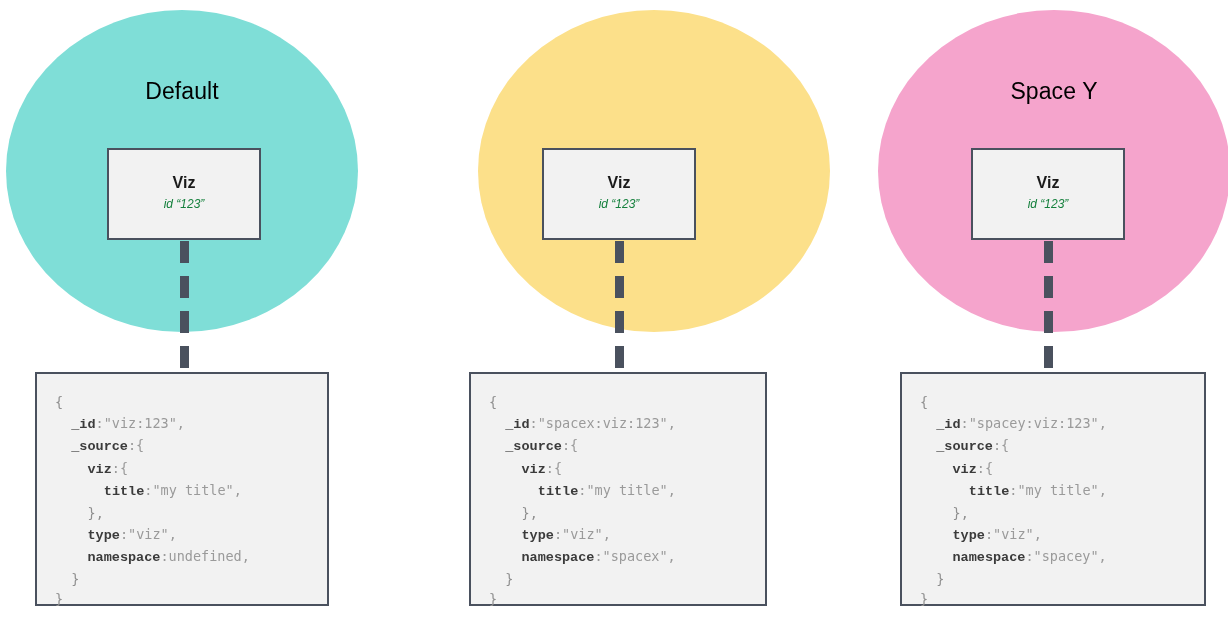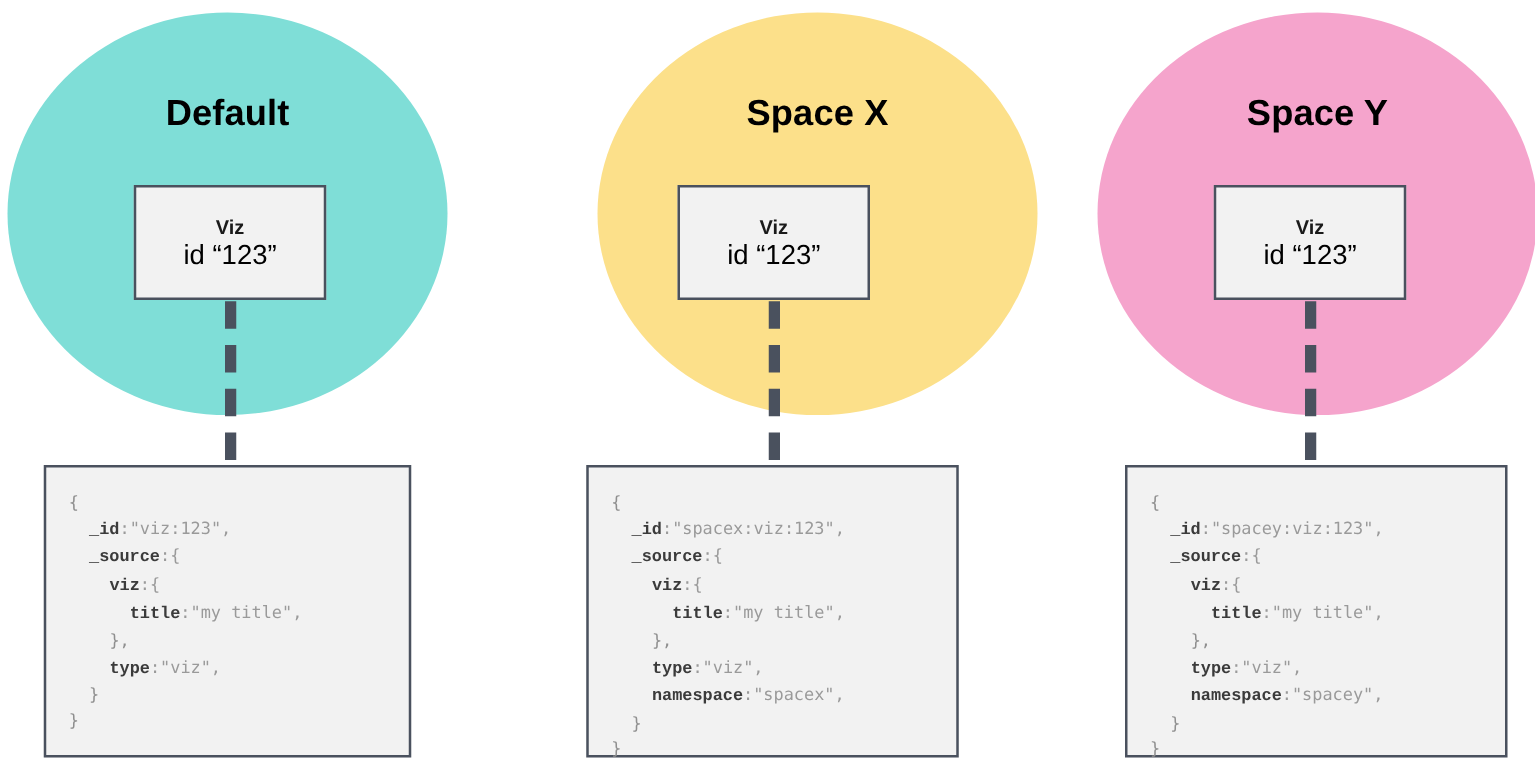--- a/index.html
+++ b/index.html
@@ -43,25 +43,24 @@
   }
   .col-1 .circle { left: 48px; }
   .col-2 .circle { left: 18px; }
 
   .circle-title {
     position: absolute;
     top: 74px;
     left: 6px;
     width: 352px;
     text-align: center;
-    font-size: 29px;
+    font-size: 23px;
     line-height: 34px;
     color: #000000;
     letter-spacing: 0.1px;
-    font-weight: bold;
   }
   .col-1 .circle-title { left: 48px; }
   .col-2 .circle-title { left: 18px; }
 
   
   .viz-box {
     position: absolute;
     top: 148px;
     left: 107px;
     width: 154px;
@@ -77,23 +76,24 @@
   .col-1 .viz-box { left: 112px; }
   .col-2 .viz-box { left: 111px; }
 
   .viz-title {
     font-size: 16px;
     font-weight: bold;
     color: #1a1a1a;
     line-height: 20px;
   }
   .viz-sub {
-    font-size: 22px;
-    color: #000000;
+    font-size: 12px;
+    color: #15803d;
     line-height: 22px;
+    font-style: italic;
   }
 
   
   .connector {
     position: absolute;
     top: 241px;
     left: 180px;
     width: 9px;
     height: 131px;
   }
@@ -167,28 +167,28 @@
     </div>
 
     <div class="code-block">
         <div class="code-line"><span class="tok-brace">{</span></div>
         <div class="code-line"><span>  </span><span class="tok-key">_id</span><span class="tok-punct">:"viz:123",</span></div>
         <div class="code-line"><span>  </span><span class="tok-key">_source</span><span class="tok-punct">:{</span></div>
         <div class="code-line"><span>    </span><span class="tok-key">viz</span><span class="tok-punct">:{</span></div>
         <div class="code-line"><span>      </span><span class="tok-key">title</span><span class="tok-punct">:"my title",</span></div>
         <div class="code-line"><span class="tok-brace">    },</span></div>
         <div class="code-line"><span>    </span><span class="tok-key">type</span><span class="tok-punct">:"viz",</span></div>
+        <div class="code-line"><span>    </span><span class="tok-key">namespace</span><span class="tok-punct">:undefined,</span></div>
         <div class="code-line"><span class="tok-brace">  }</span></div>
         <div class="code-line"><span class="tok-brace">}</span></div>
       </div>
   </div>
 
   <div class="column col-1">
     <div class="circle" style="background: rgb(252, 224, 138);"></div>
-    <div class="circle-title">Space X</div>
 
     <div class="viz-box">
       <div class="viz-title">Viz</div>
       <div class="viz-sub">id “123”</div>
     </div>
 
     <div class="connector">
       <div class="dash dash-0" style="background: rgb(74, 81, 94);"></div>
       <div class="dash dash-1" style="background: rgb(74, 81, 94);"></div>
       <div class="dash dash-2" style="background: rgb(74, 81, 94);"></div>

